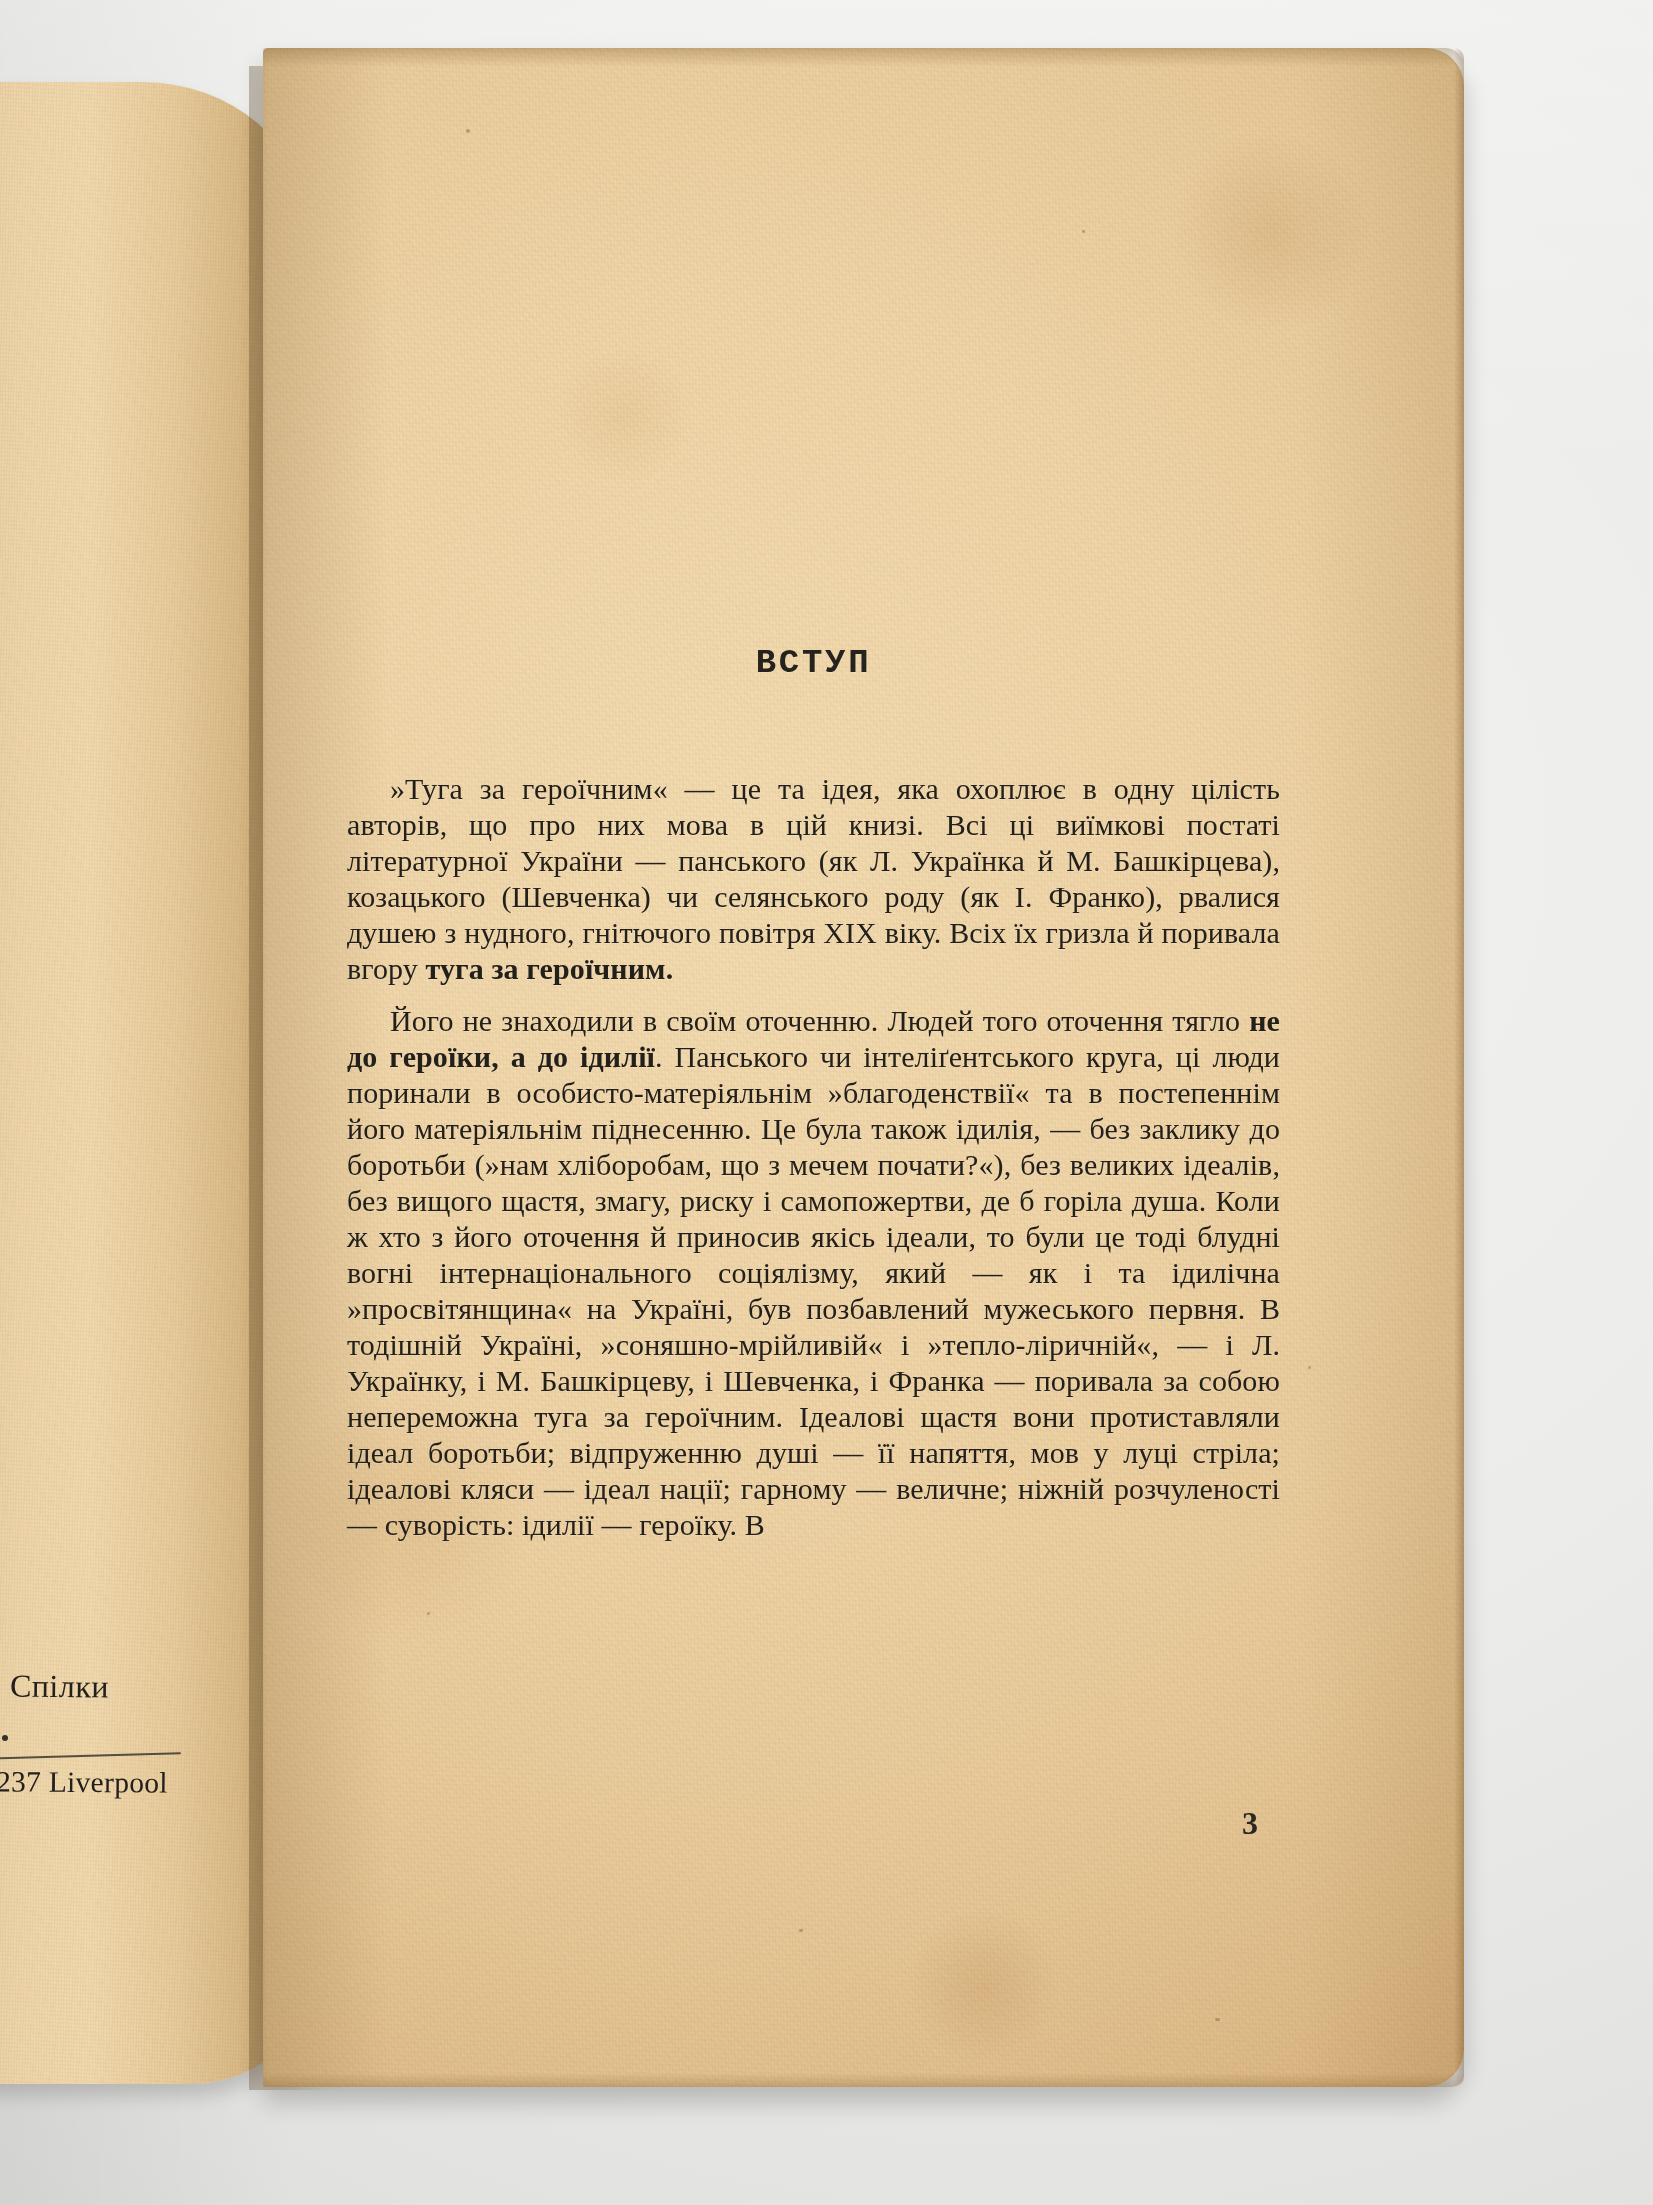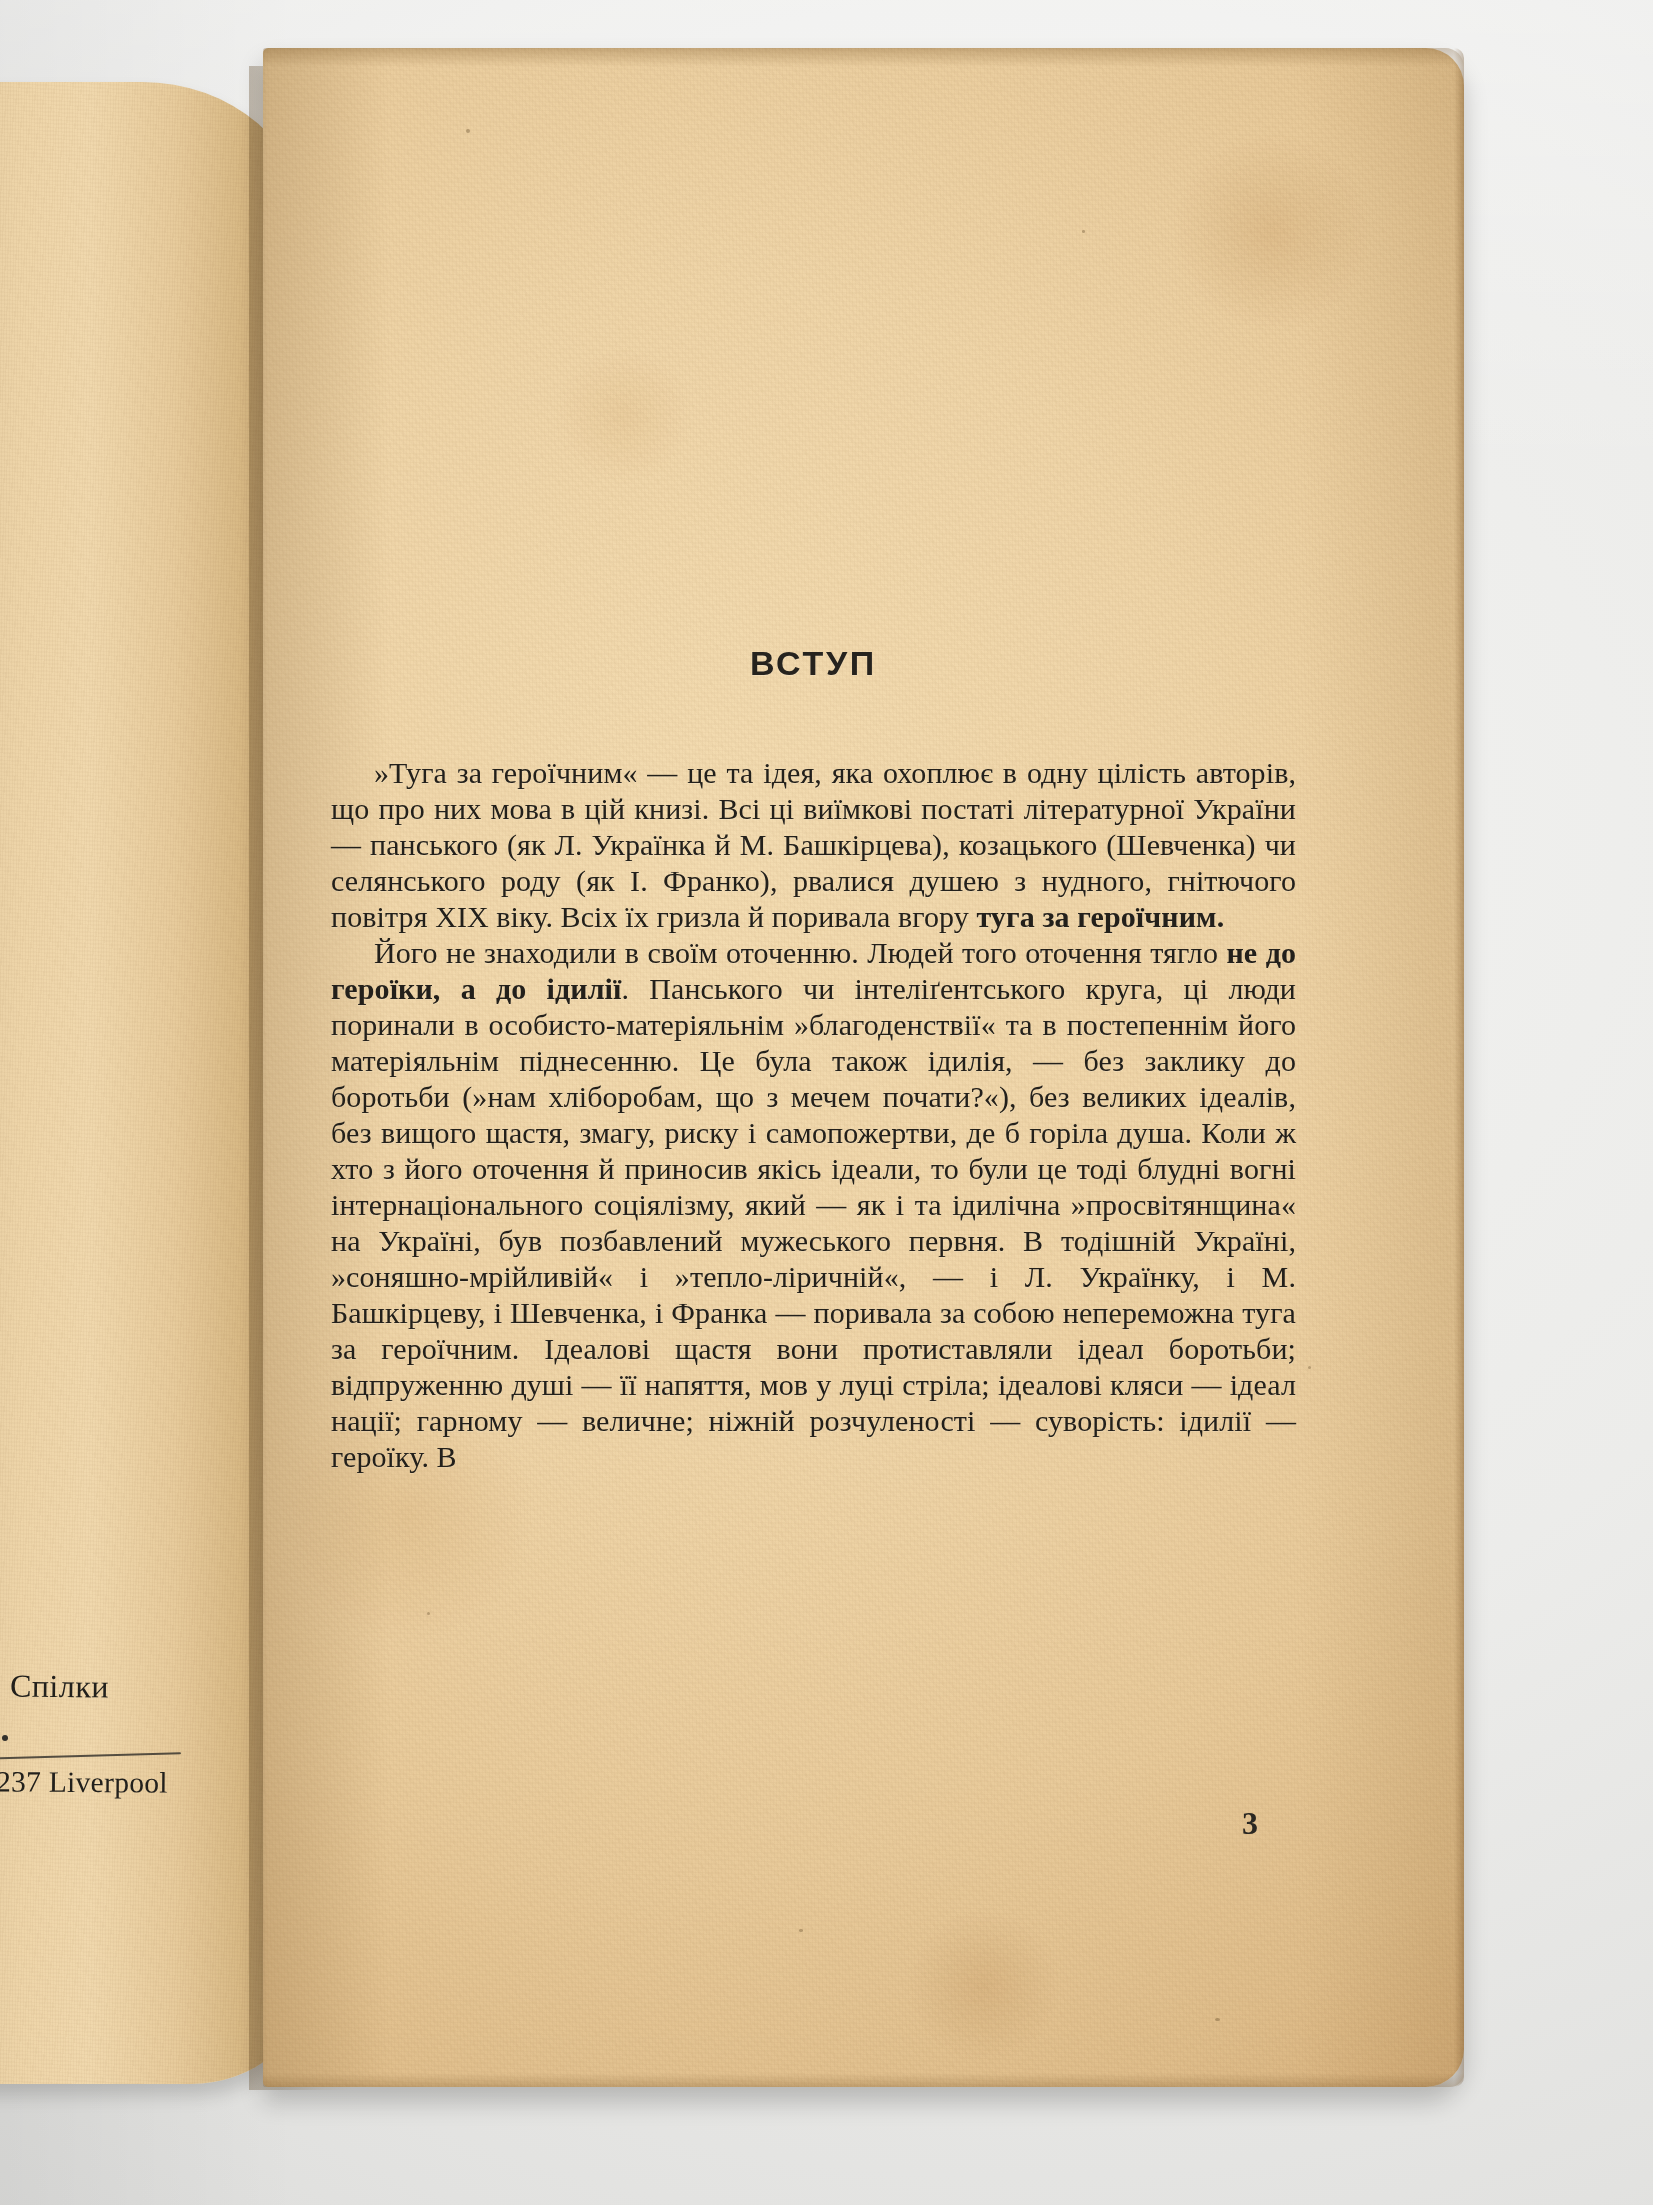--- a/index.html
+++ b/index.html
@@ -194,35 +194,35 @@
     left: 331px;
     top: 755px;
     width: 965px;
   }
   .chapter-title {
     position: absolute;
     left: 331px;
     top: 644px;
     width: 965px;
     text-align: center;
-    font-family: Liberation Sans, sans-serif;
+    font-family: Liberation Mono, monospace;
     font-weight: bold;
     font-size: 34px;
     letter-spacing: 2.7px;
     color: #26231e;
     text-shadow: 0 0.5px 0 rgba(255,255,255,0.18);
   }
   .para {
     font-family: "Liberation Serif", serif;
     font-size: 30px;
     line-height: 36px;
     color: #23201b;
     text-align: justify;
     text-align-last: left;
-    margin: 0;
+    margin: 16px;
     letter-spacing: 0.1px;
     text-shadow: 0 0.5px 0 rgba(255,255,255,0.14);
   }
   .para + .para { margin-top: 0; }
   .para.indent { text-indent: 43px; }
   .para b { font-weight: bold; }
 
   .folio {
     position: absolute;
     left: 1242px;

